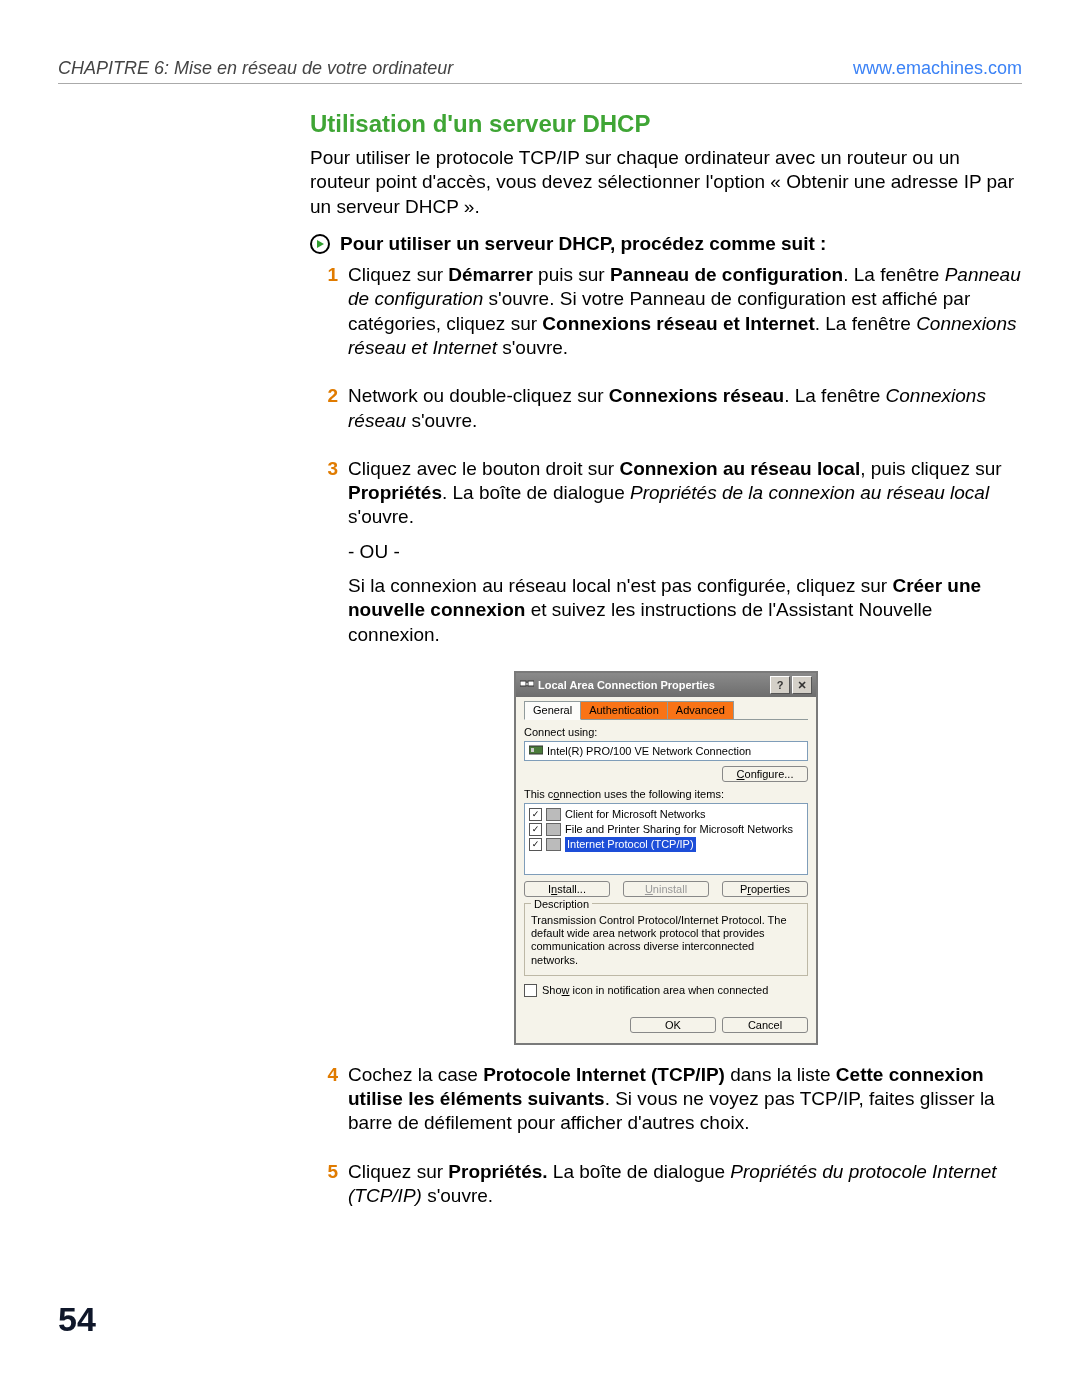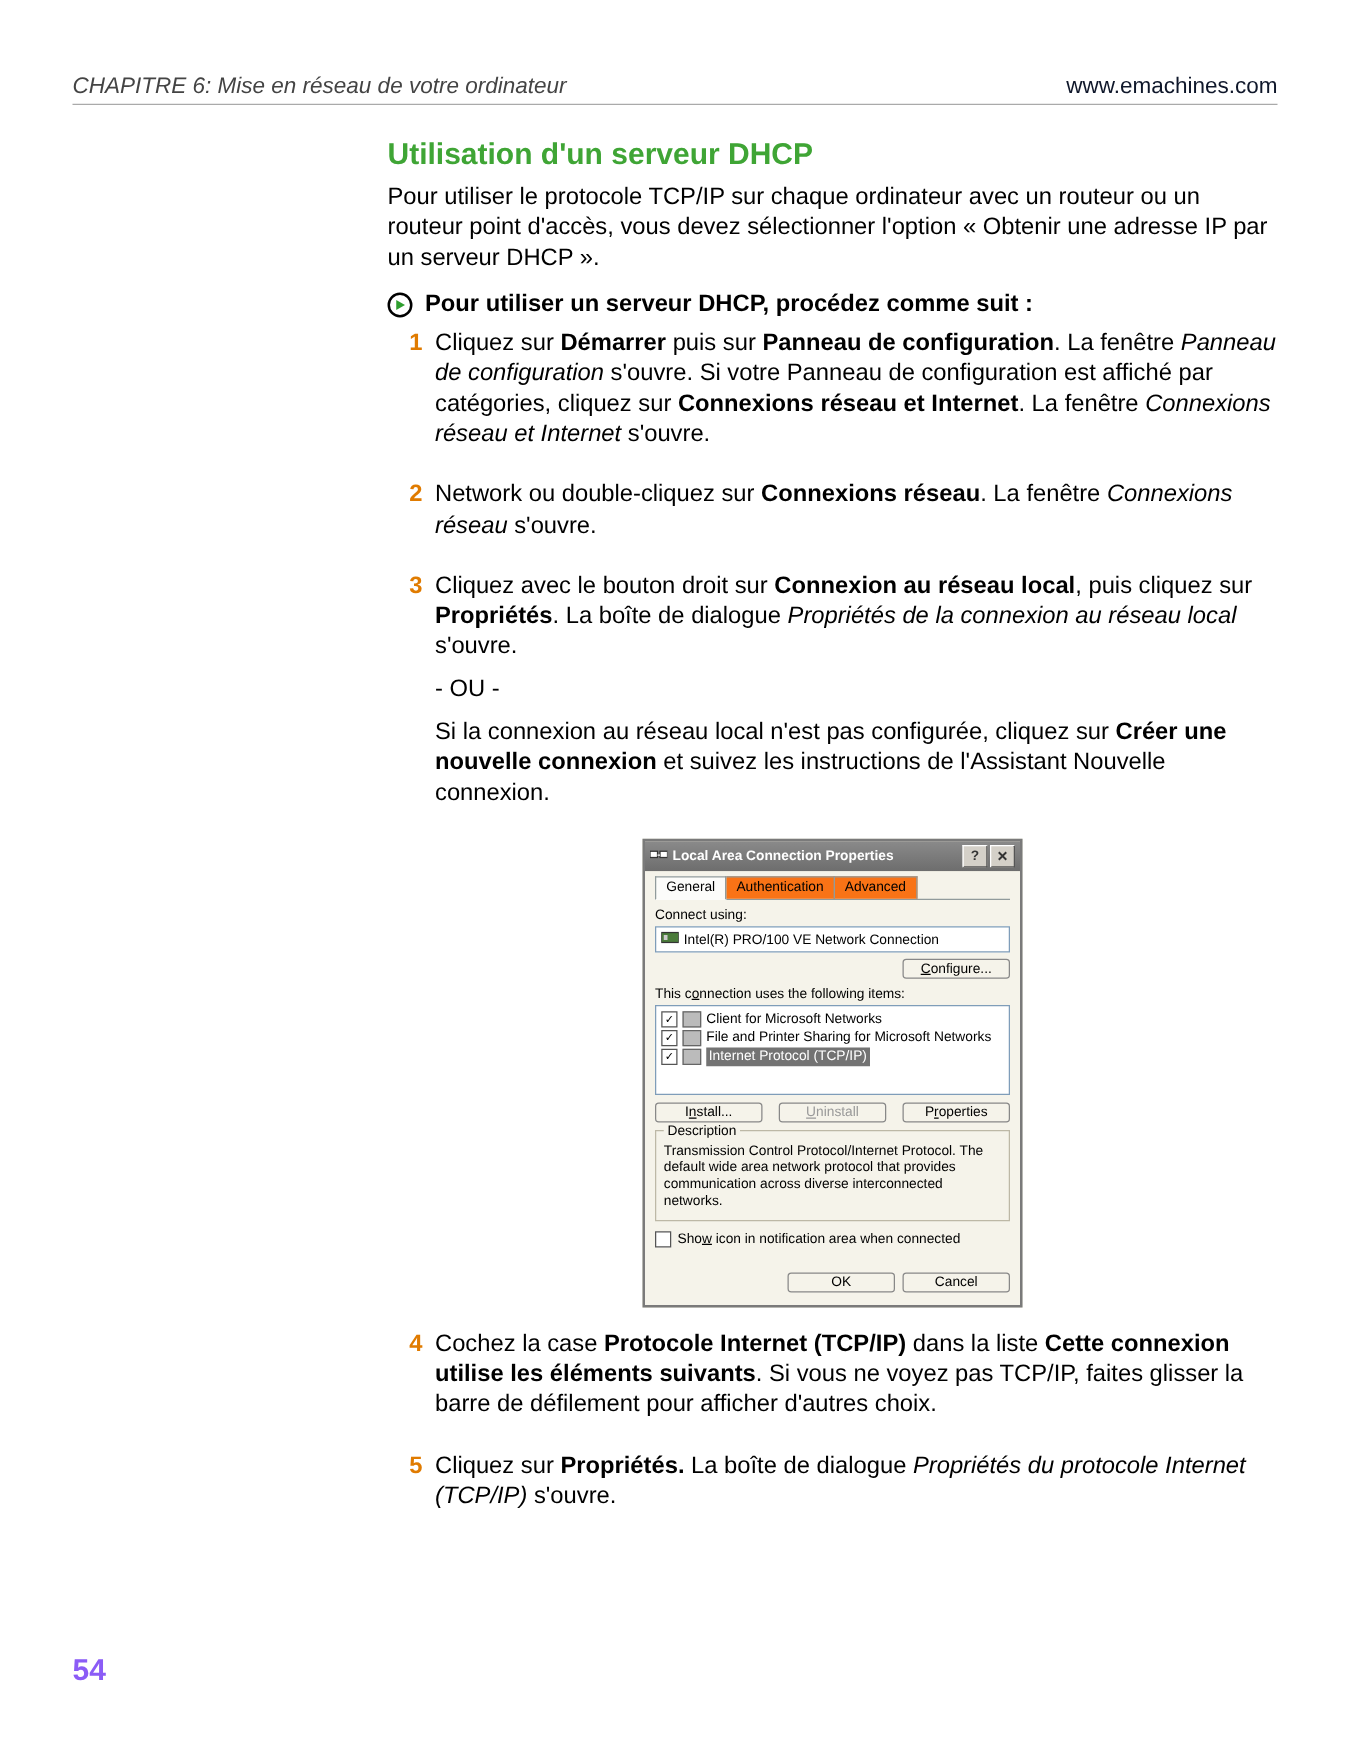--- a/index.html
+++ b/index.html
@@ -22,21 +22,21 @@
   }
   .header-row {
     display: flex;
     justify-content: space-between;
     align-items: baseline;
     font-style: italic;
     font-size: 18px;
     color: #555;
   }
   .header-left { color: #444; }
-  .header-right { color: #0f172a; font-style: normal; }
+  .header-right { color: #3b82f6; font-style: normal; }
   .hr {
     border: none;
     border-top: 1px solid #aaa;
     margin: 4px 0 26px 0;
   }
   .content {
     margin-left: 252px;
   }
   h2.section-title {
     color: #3fa535;
@@ -177,40 +177,40 @@
   .listbox {
     background:#fff;
     border:1px solid #7f9db9;
     height:64px;
     padding:3px 4px;
     overflow:hidden;
   }
   .li-row { display:flex; align-items:center; gap:4px; font-size:11px; line-height:15px;}
   .cb { width:11px; height:11px; border:1px solid #555; background:#fff; display:flex; align-items:center; justify-content:center; font-size:9px;}
   .li-ic { width:13px; height:11px; background:#bbb; border:1px solid #666; }
-  .li-row.sel .txt { background:#737373; color:#fff; padding:0 2px;}
+  .li-row.sel .txt { background:#1d4ed8; color:#fff; padding:0 2px;}
   .btn-row3 { display:flex; justify-content:space-between; margin:6px 0 6px 0; gap:6px;}
   .groupbox {
     border:1px solid #bdb8a6;
     padding:6px 6px 8px 6px;
     margin-top:2px;
   }
   .groupbox .gtitle {
     position:relative; top:-12px; background:#f5f3ea; padding:0 3px; font-size:11px; display:inline-block;
   }
   .desc { font-size:11px; line-height:1.2; margin-top:-8px;}
   .cbrow { display:flex; align-items:center; gap:5px; font-size:11px; margin-top:8px;}
   .dlg-footer { display:flex; justify-content:flex-end; gap:6px; margin-top:20px;}
   .u { text-decoration: underline; }
   .pagenum {
     position:absolute;
     left:58px;
-    bottom:46px;
-    color:#8b5cf6;
-    font-size:24px;
+    bottom:58px;
+    color:#0f172a;
+    font-size:34px;
     font-weight:bold;
   }
 </style>
 </head>
 <body>
 
 <div class="page">
   <div class="header-row">
     <span class="header-left">CHAPITRE 6: Mise en réseau de votre ordinateur</span>
     <span class="header-right">www.emachines.com</span>

